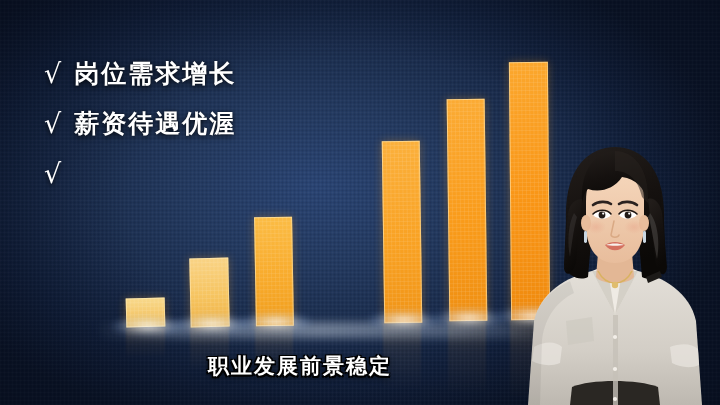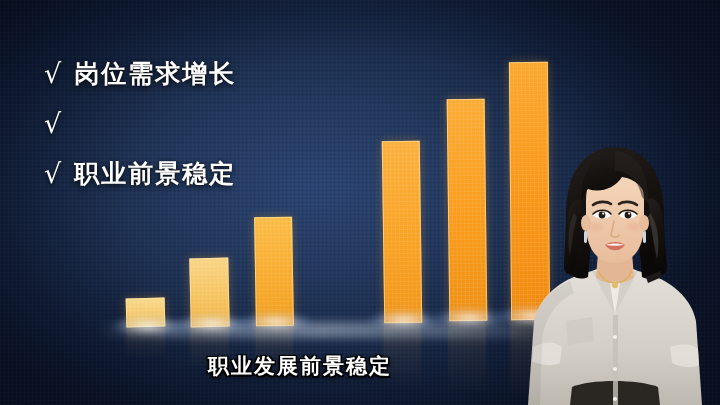--- a/index.html
+++ b/index.html
@@ -154,24 +154,24 @@
     <div class="glow" style="left:496px;top:306px;width:74px;height:20px;"></div>
   </div>
 
   <div class="bullets">
     <div class="bullet">
       <span class="check">√</span>
       <span class="btext">岗位需求增长</span>
     </div>
     <div class="bullet">
       <span class="check">√</span>
+      <span class="btext">薪资待遇优渥</span>
     </div>
     <div class="bullet">
       <span class="check">√</span>
-      <span class="btext">职业前景稳定</span>
     </div>
   </div>
 
   <div class="caption">职业发展前景稳定</div>
 
   <div class="presenter">
     <svg class="p-svg" viewBox="0 0 210 280" preserveAspectRatio="xMidYMax meet">
       <defs>
         <linearGradient id="shirtG" x1="0" y1="0" x2="0" y2="1">
           <stop offset="0%" stop-color="#e3dfd8"></stop>

